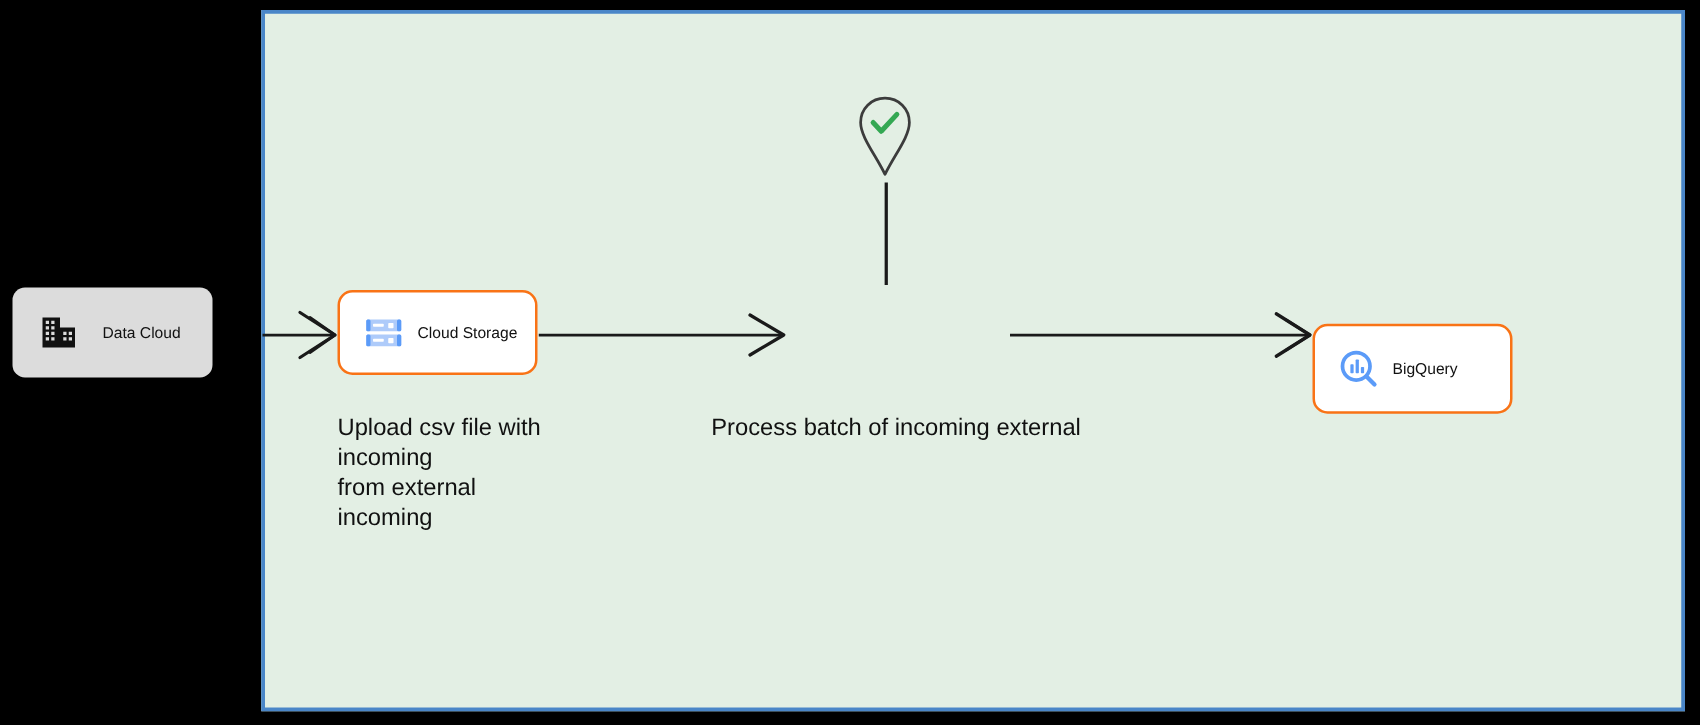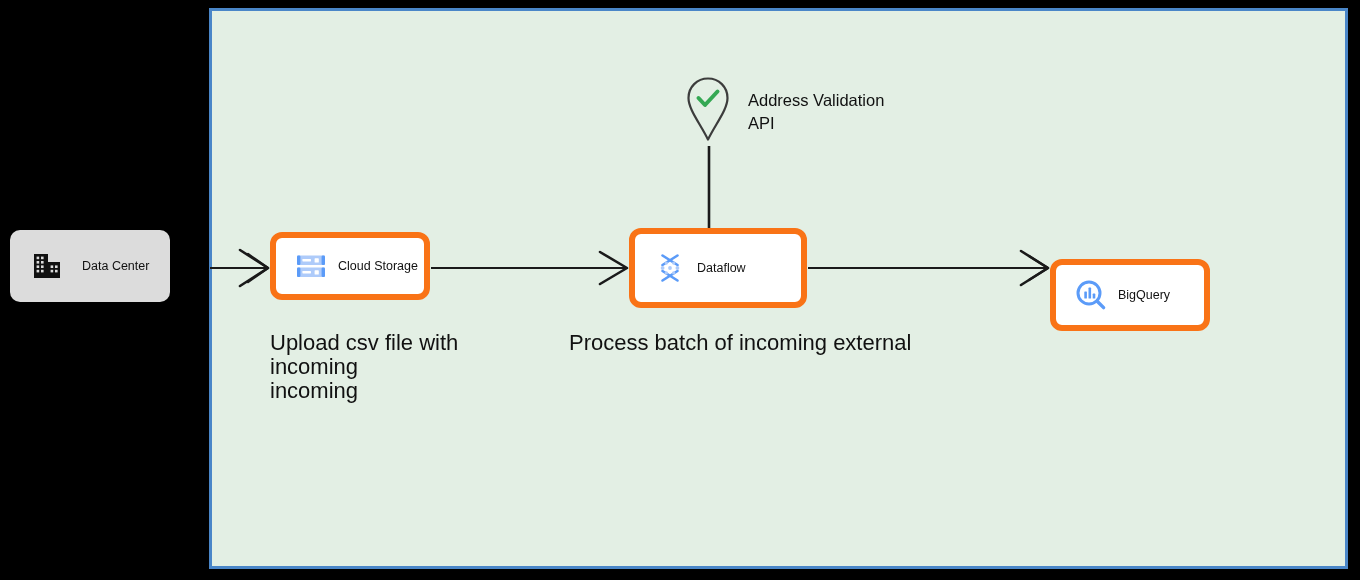--- a/index.html
+++ b/index.html
@@ -59,21 +59,21 @@
     top: 50%;
     transform: translateY(-50%);
     font-size: 12.5px;
     color: #111111;
     white-space: nowrap;
   }
   
   .svc-node {
     position: absolute;
     background: #ffffff;
-    border: 6px solid #f97316;
+    border: 2px solid #f97316;
     border-radius: 12px;
     box-sizing: border-box;
   }
   .svc-icon {
     position: absolute;
     left: 18px;
     top: 50%;
     transform: translateY(-50%);
     width: 34px;
     height: 34px;
@@ -114,21 +114,21 @@
     position: absolute;
     left: 0;
     top: 0;
     width: 1360px;
     height: 580px;
     pointer-events: none;
   }
   
   .caption {
     position: absolute;
-    font-size: 22px;
+    font-size: 19px;
     line-height: 24px;
     color: #111111;
   }
   #caption-storage  { left: 270px; top: 331px; width: 215px; }
   #caption-dataflow { left: 569px; top: 331px; width: 360px; white-space: nowrap; }
   #caption-bigquery { left: 989px; top: 331px; width: 360px; white-space: nowrap; }
 </style>
 </head>
 <body>
 
@@ -174,88 +174,65 @@
         <rect x="4.6" y="14.4" width="2.6" height="2.6"></rect>
         <rect x="9" y="14.4" width="2.6" height="2.6"></rect>
         <rect x="4.6" y="18.8" width="2.6" height="2.6"></rect>
         <rect x="9" y="18.8" width="2.6" height="2.6"></rect>
         <rect x="18.6" y="14.4" width="2.6" height="2.6"></rect>
         <rect x="23" y="14.4" width="2.6" height="2.6"></rect>
         <rect x="18.6" y="18.8" width="2.6" height="2.6"></rect>
         <rect x="23" y="18.8" width="2.6" height="2.6"></rect>
       </g>
     </svg>
-    <span class="datacenter-label">Data Center</span>
+    <span class="datacenter-label">Data Cloud</span>
   </div>
 
   <div class="svc-node" id="node-cloud-storage">
     <svg class="svc-icon" viewBox="0 0 34 34" aria-hidden="true">
       <g>
         <rect x="3" y="6.5" width="28" height="9.5" rx="1.2" fill="#aecbfa"></rect>
         <rect x="3" y="6.5" width="3.4" height="9.5" rx="1.2" fill="#5b9bf8"></rect>
         <rect x="27.6" y="6.5" width="3.4" height="9.5" rx="1.2" fill="#5b9bf8"></rect>
         <rect x="8.4" y="10" width="8.6" height="2.4" rx="0.6" fill="#ffffff"></rect>
         <rect x="20.6" y="9.3" width="4.2" height="4.2" rx="0.6" fill="#ffffff"></rect>
         <rect x="3" y="18.5" width="28" height="9.5" rx="1.2" fill="#aecbfa"></rect>
         <rect x="3" y="18.5" width="3.4" height="9.5" rx="1.2" fill="#5b9bf8"></rect>
         <rect x="27.6" y="18.5" width="3.4" height="9.5" rx="1.2" fill="#5b9bf8"></rect>
         <rect x="8.4" y="22" width="8.6" height="2.4" rx="0.6" fill="#ffffff"></rect>
         <rect x="20.6" y="21.3" width="4.2" height="4.2" rx="0.6" fill="#ffffff"></rect>
       </g>
     </svg>
     <span class="svc-label">Cloud Storage</span>
   </div>
 
-  <div class="svc-node" id="node-dataflow">
-    <svg class="svc-icon" viewBox="0 0 34 34" aria-hidden="true">
-      <g stroke="#5b9bf8" stroke-width="2.6" fill="none" stroke-linecap="round">
-        <line x1="9.5" y1="4.5" x2="24.5" y2="14"></line>
-        <line x1="24.5" y1="4.5" x2="9.5" y2="14"></line>
-        <line x1="9.5" y1="20" x2="24.5" y2="29.5"></line>
-        <line x1="24.5" y1="20" x2="9.5" y2="29.5"></line>
-      </g>
-      <g fill="#aecbfa">
-        <circle cx="9.6" cy="17" r="1.9"></circle>
-        <circle cx="17" cy="17" r="1.9"></circle>
-        <circle cx="24.4" cy="17" r="1.9"></circle>
-        <circle cx="13.3" cy="12.1" r="1.7"></circle>
-        <circle cx="20.7" cy="12.1" r="1.7"></circle>
-        <circle cx="13.3" cy="21.9" r="1.7"></circle>
-        <circle cx="20.7" cy="21.9" r="1.7"></circle>
-      </g>
-    </svg>
-    <span class="svc-label">Dataflow</span>
-  </div>
 
   <div class="svc-node" id="node-bigquery">
     <svg class="svc-icon" viewBox="0 0 34 34" aria-hidden="true">
       <circle cx="15" cy="15" r="11" fill="none" stroke="#5b9bf8" stroke-width="3"></circle>
       <g fill="#5b9bf8">
         <rect x="10.3" y="13.4" width="2.6" height="7.2" rx="0.6"></rect>
         <rect x="14.5" y="9.6" width="2.6" height="11" rx="0.6"></rect>
         <rect x="18.7" y="15.6" width="2.6" height="5" rx="0.6"></rect>
       </g>
       <line x1="23.2" y1="23.2" x2="29.6" y2="29.6" stroke="#5b9bf8" stroke-width="3.4" stroke-linecap="round"></line>
     </svg>
     <span class="svc-label">BigQuery</span>
   </div>
 
   <div class="pin-wrap">
     <svg width="46" height="66" viewBox="0 0 46 66" aria-hidden="true">
       <path d="M23 2.5 C12 2.5 3.5 11 3.5 22 C3.5 33.5 15.5 48 23 63.5 C30.5 48 42.5 33.5 42.5 22 C42.5 11 34 2.5 23 2.5 Z" fill="none" stroke="#3c3c3c" stroke-width="2.2" stroke-linejoin="round"></path>
       <polyline points="13.5,22 20,29 32.5,15.5" fill="none" stroke="#34a853" stroke-width="4" stroke-linecap="round" stroke-linejoin="round"></polyline>
     </svg>
   </div>
-  <div class="pin-label">
-    <div>Address Validation</div>
-    <div>API</div>
-  </div>
 
   <div class="caption" id="caption-storage">
     <div>Upload csv file with</div>
     <div>incoming</div>
+    <div>from external</div>
     <div>incoming</div>
   </div>
 
   <div class="caption" id="caption-dataflow">Process batch of incoming external</div>
 
 
 </div>
 
 </body></html>

